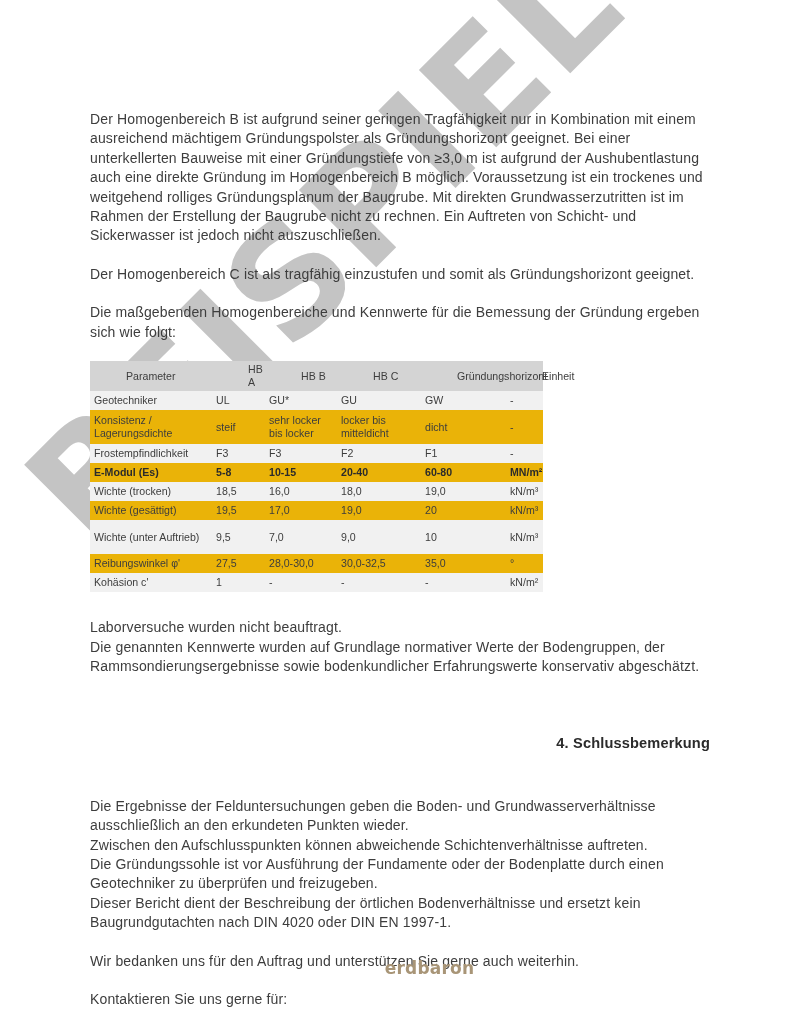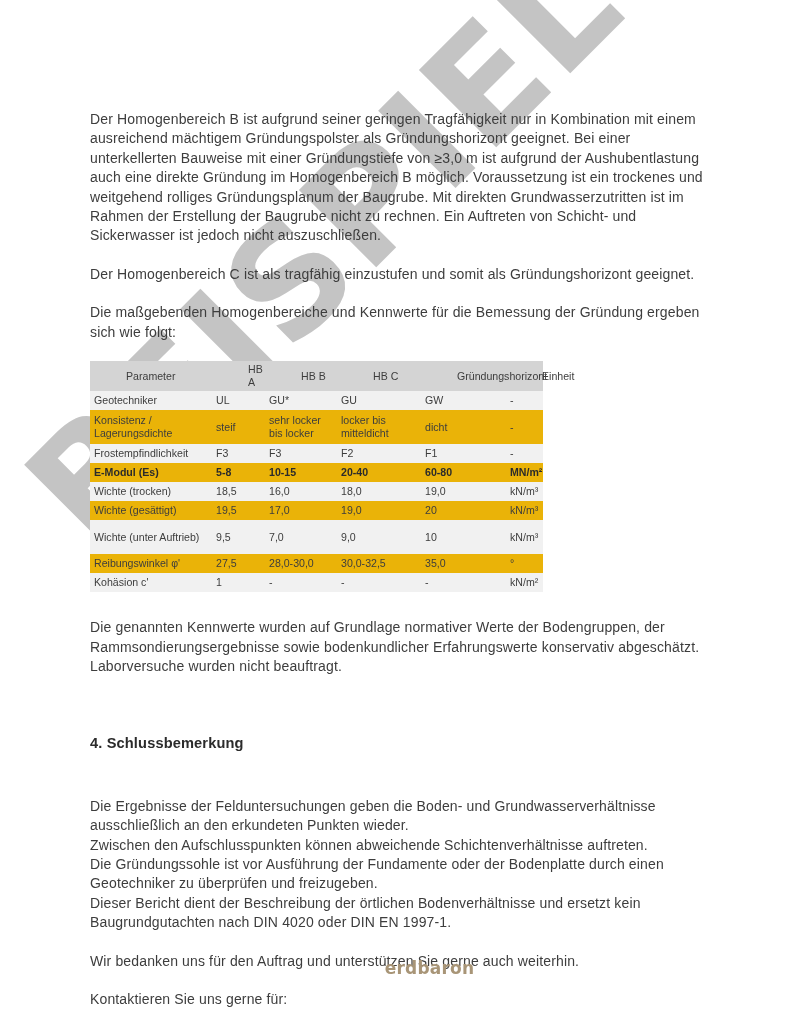--- a/index.html
+++ b/index.html
@@ -103,21 +103,21 @@
   col.c3 { width: 84px; }
   col.c4 { width: 85px; }
   col.c5 { width: 37px; }
 
   tr.h1 td { height: 15px; }
   tr.h2 td { height: 30px; }
 
   
   h2.section-heading {
     margin: 0;
-    text-align: left;
+    text-align: right;
     font-size: 14.6px;
     font-weight: bold;
     color: #2b2b2b;
     letter-spacing: 0.01em;
   }
 
   
   .footer {
     position: absolute;
     left: 0;
@@ -251,22 +251,22 @@
             <td>-</td>
             <td>-</td>
             <td>-</td>
             <td>kN/m²</td>
           </tr>
         </tbody>
     </table>
 
     <div class="gap-md"></div>
 
+    <p class="para">Laborversuche wurden nicht beauftragt.</p>
     <p class="para">Die genannten Kennwerte wurden auf Grundlage normativer Werte der Bodengruppen, der Rammsondierungsergebnisse sowie bodenkundlicher Erfahrungswerte konservativ abgeschätzt.</p>
-    <p class="para">Laborversuche wurden nicht beauftragt.</p>
 
     <div class="gap-xl"></div>
 
     <h2 class="section-heading">4. Schlussbemerkung</h2>
 
     <div class="gap-lg"></div>
 
     <p class="para">Die Ergebnisse der Felduntersuchungen geben die Boden- und Grundwasserverhältnisse ausschließlich an den erkundeten Punkten wieder.</p>
     <p class="para">Zwischen den Aufschlusspunkten können abweichende Schichtenverhältnisse auftreten.</p>
     <p class="para">Die Gründungssohle ist vor Ausführung der Fundamente oder der Bodenplatte durch einen Geotechniker zu überprüfen und freizugeben.</p>

